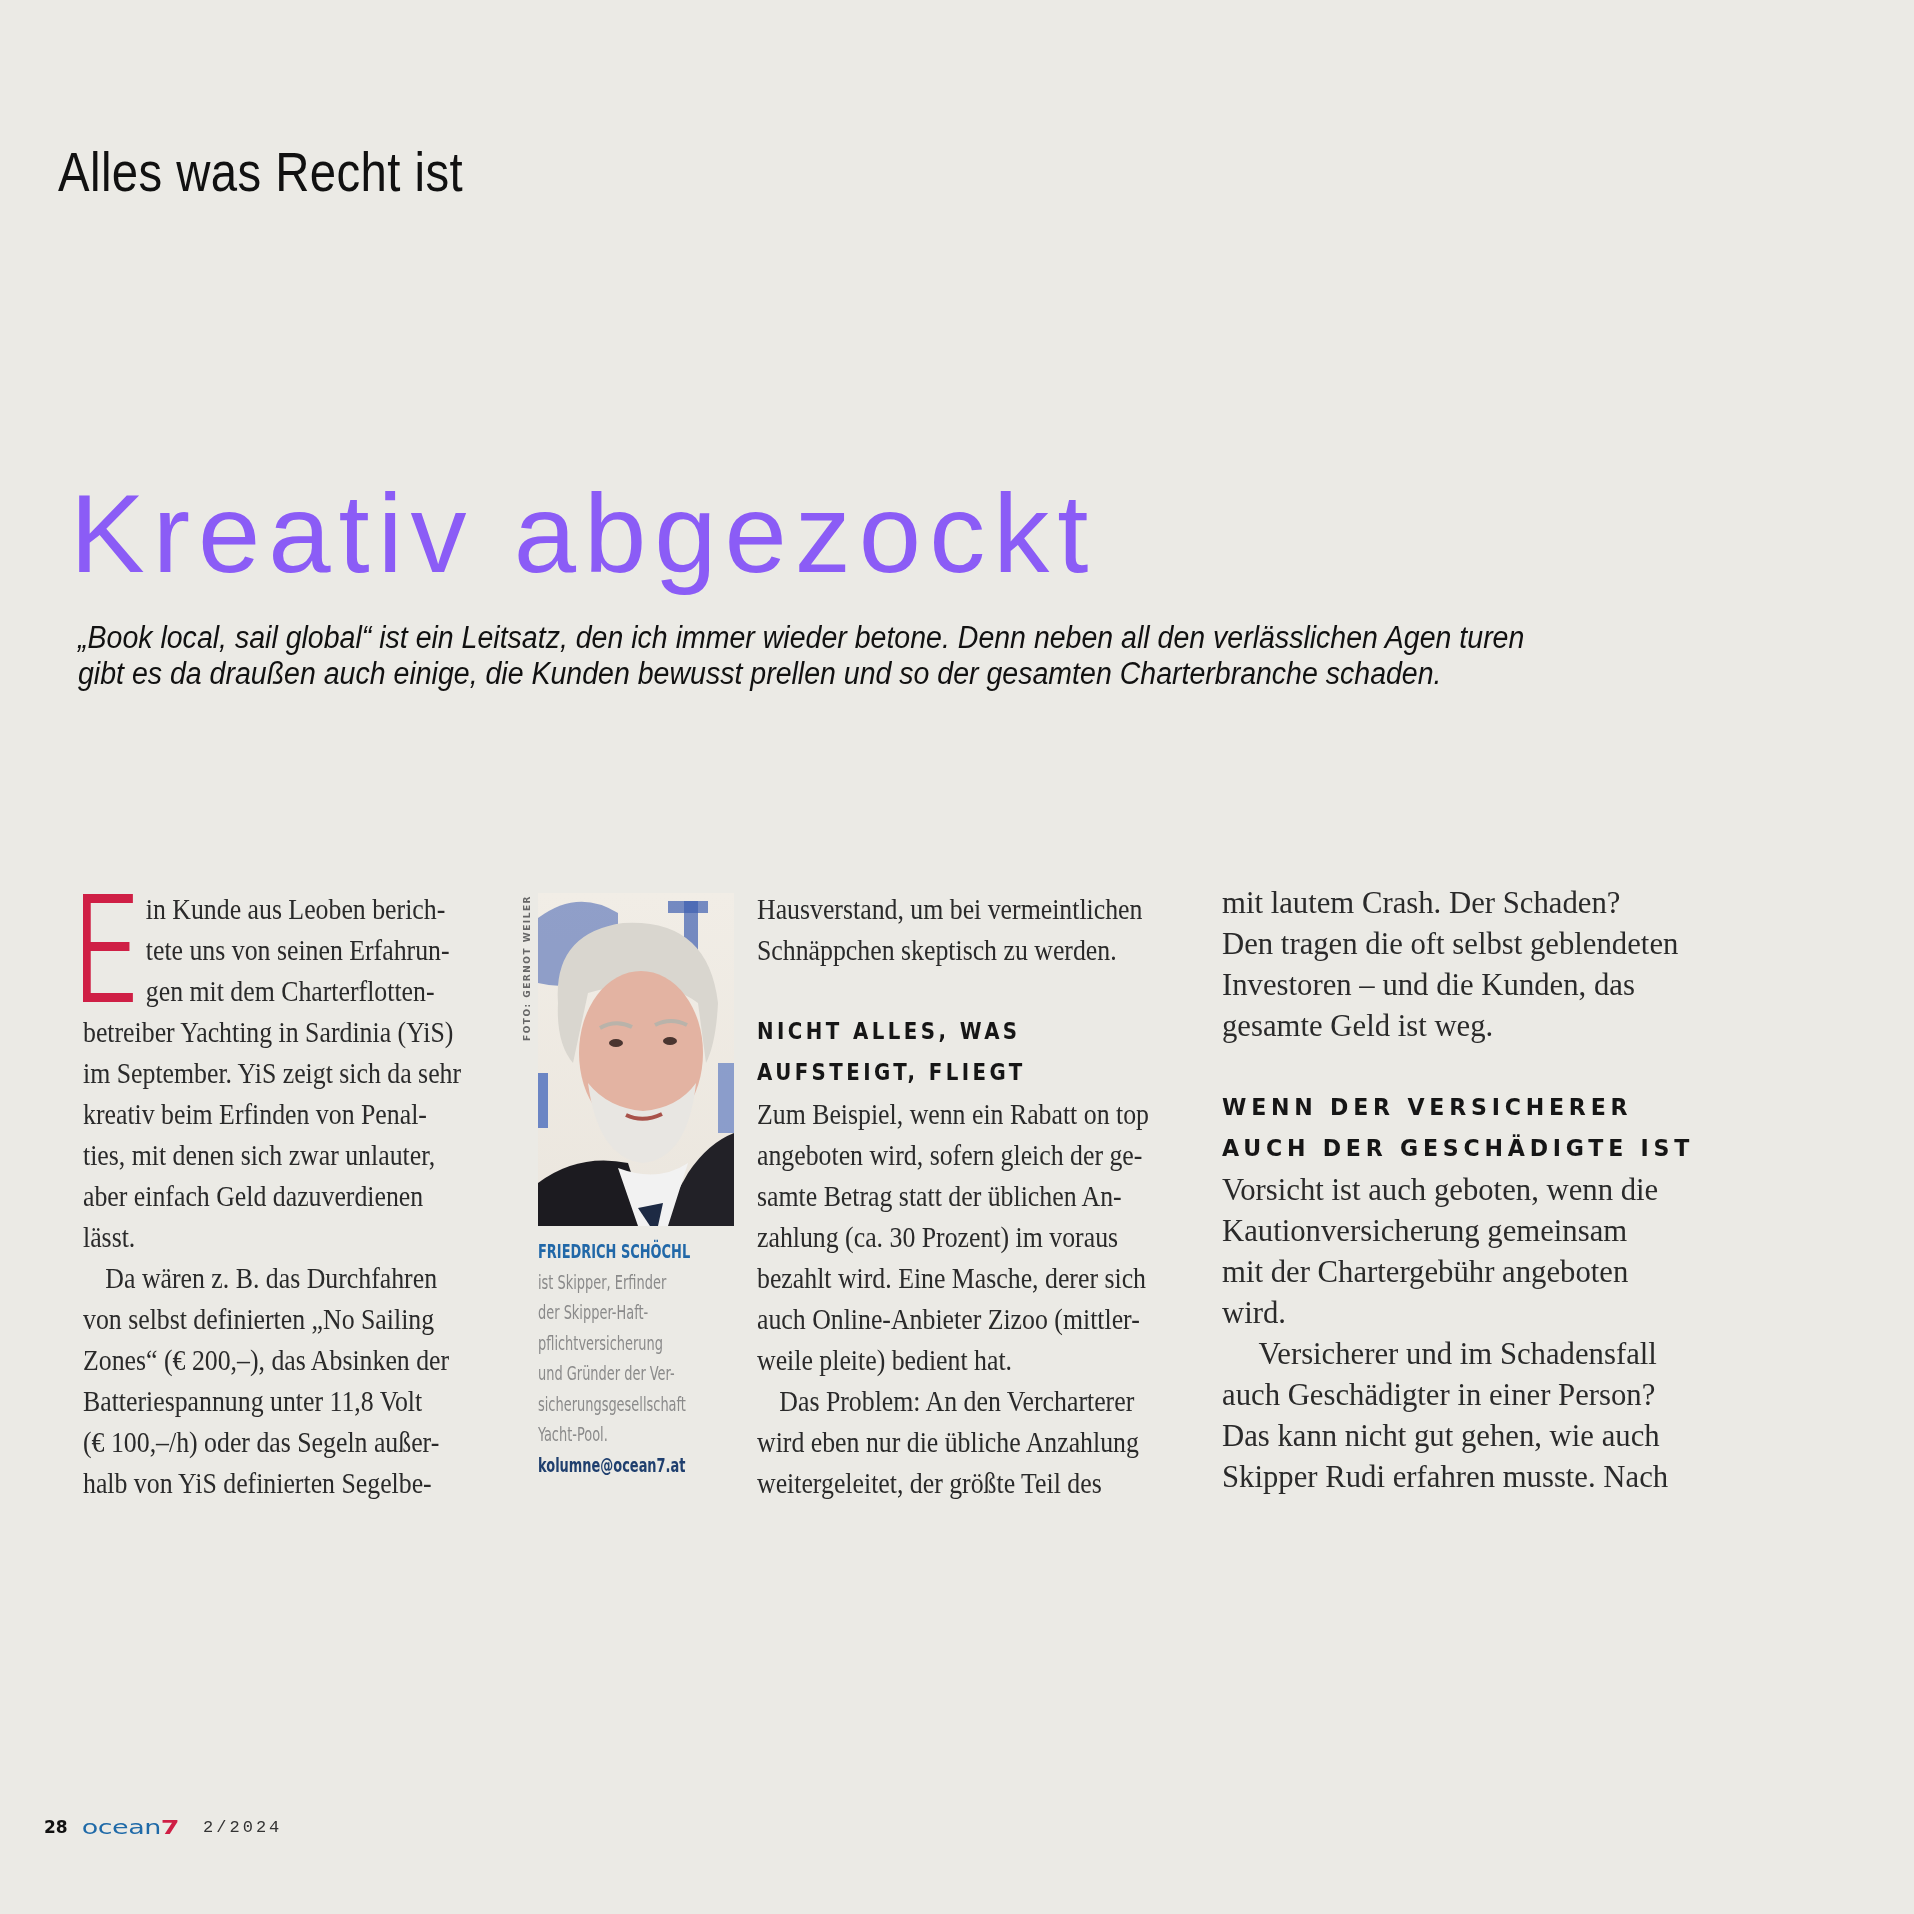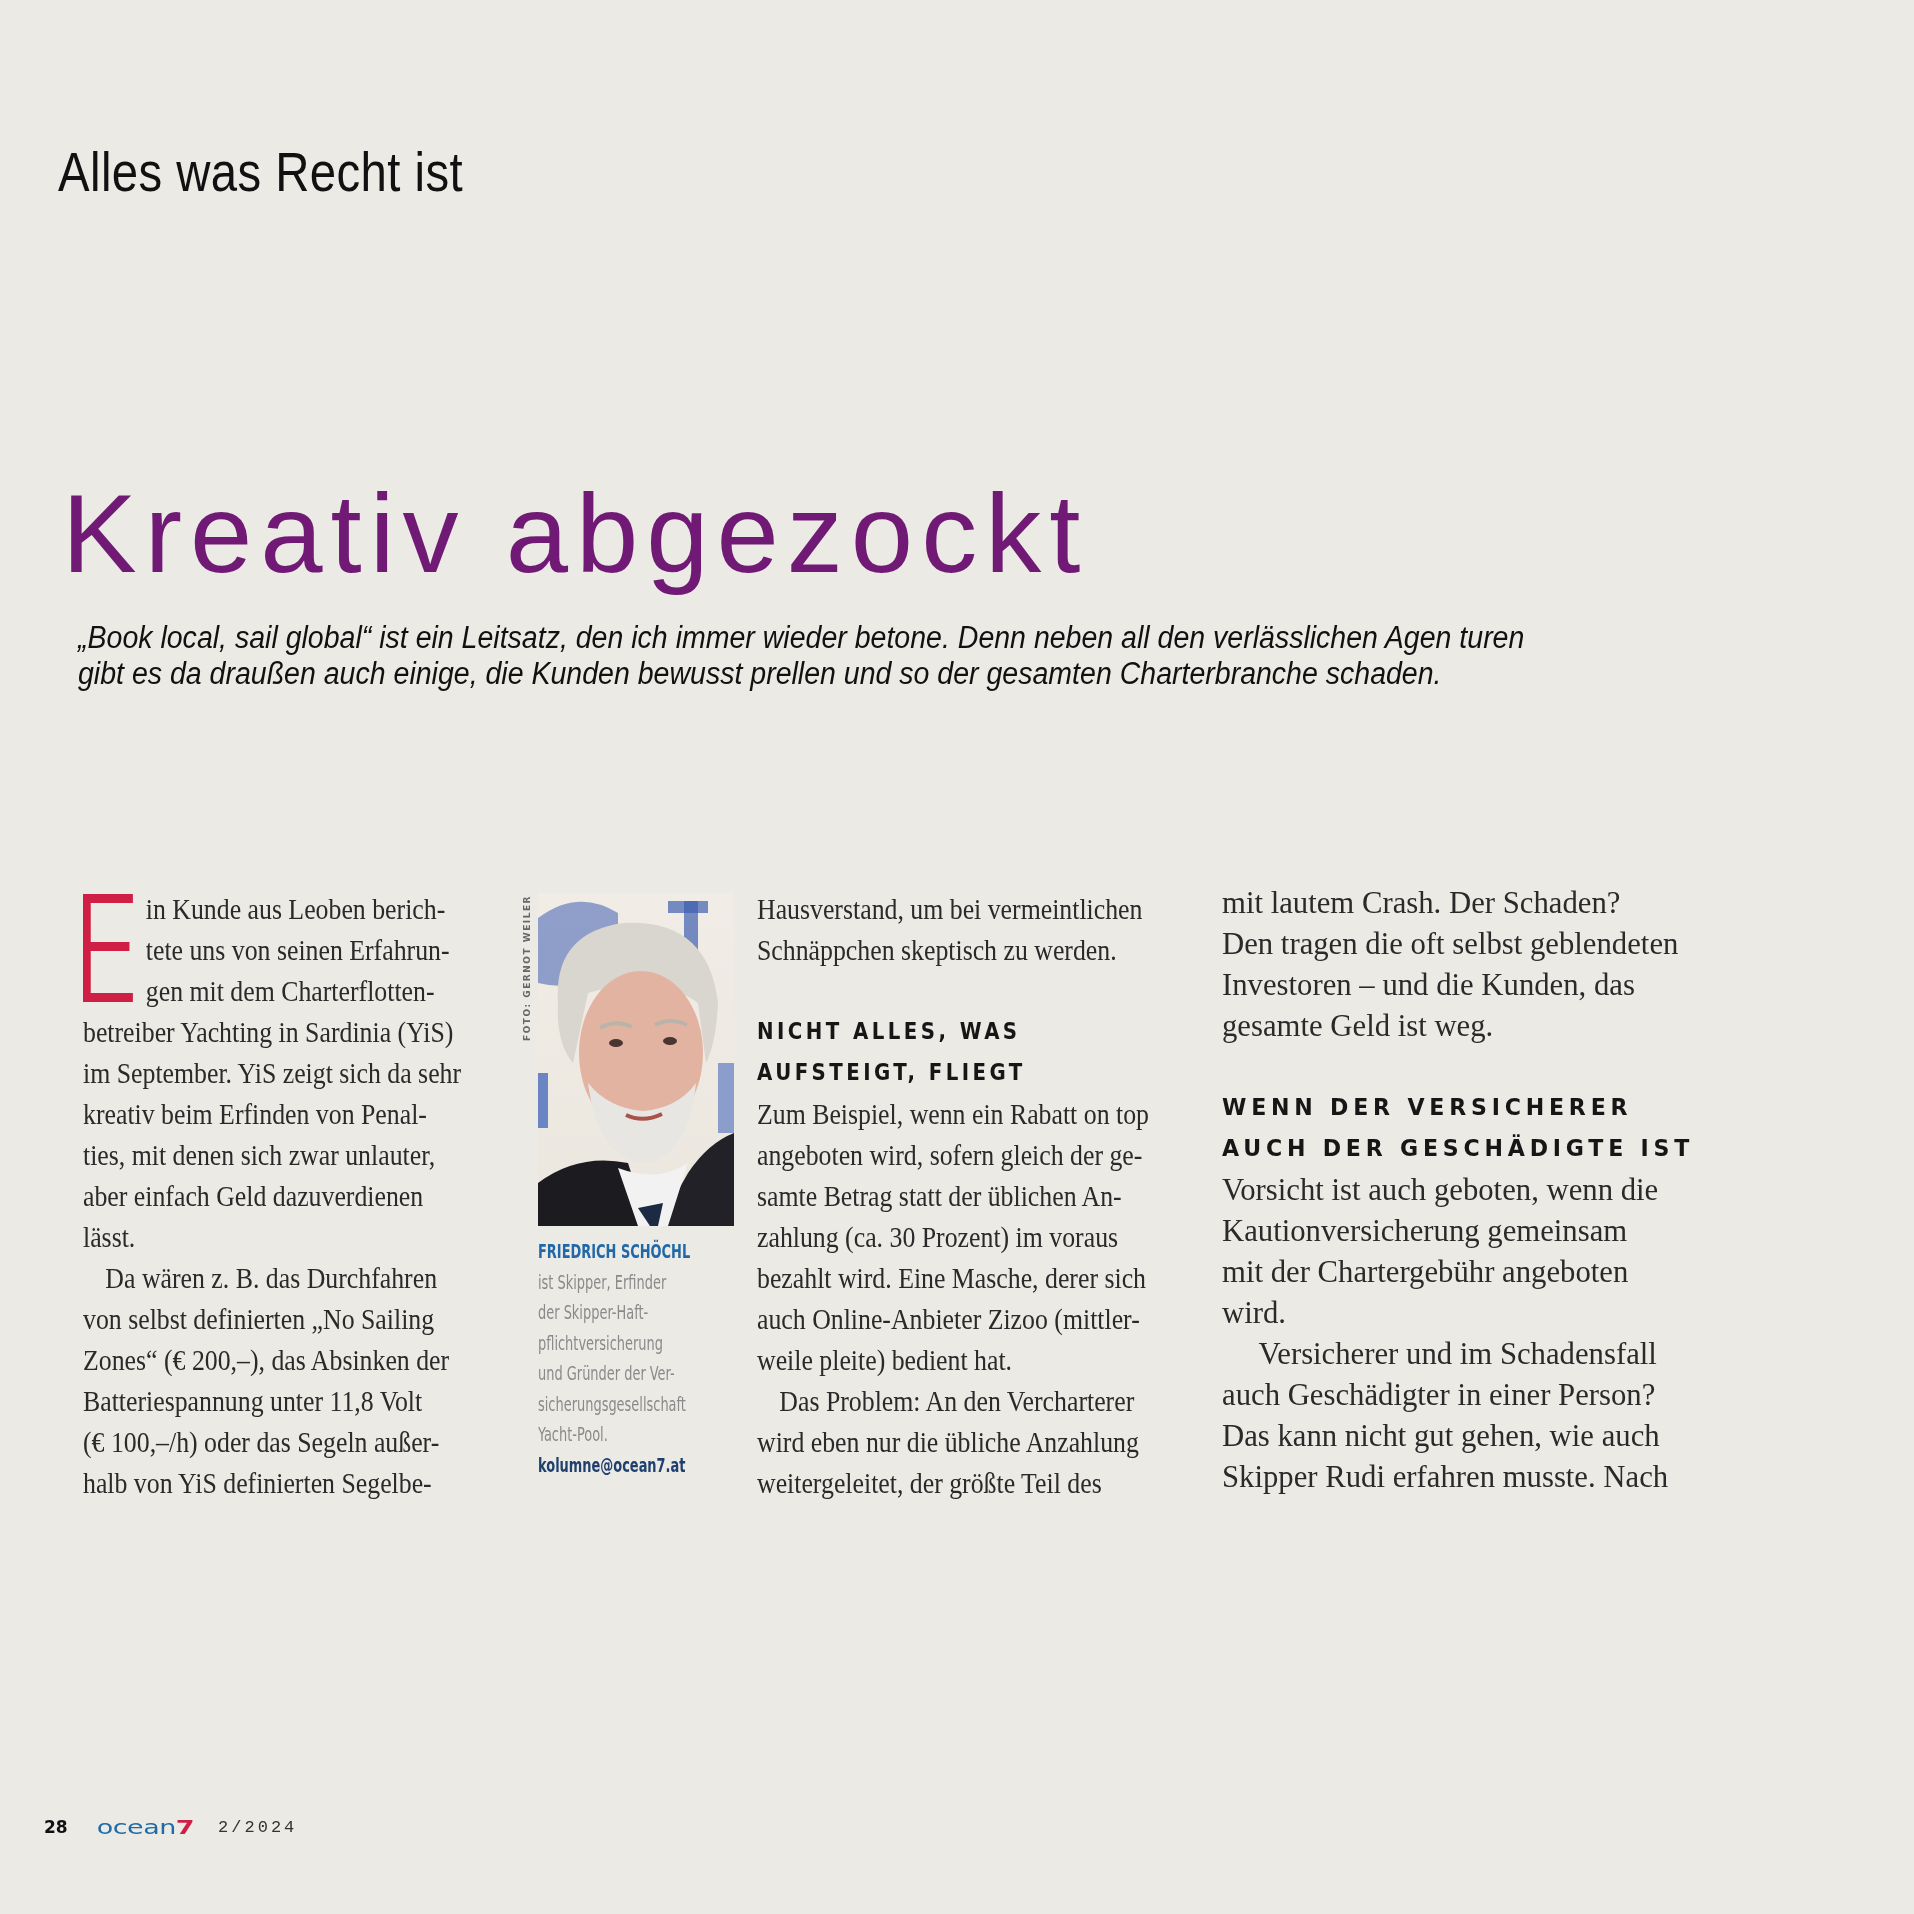--- a/index.html
+++ b/index.html
@@ -10,23 +10,23 @@
     color:#222;
   }
   .section-label {
     position:absolute; left:58px; top:140px;
     font-family:"Liberation Sans", sans-serif;
     font-size:55px; color:#111; letter-spacing:0.5px;
     transform:scaleX(0.86); transform-origin:left top;
     white-space:nowrap;
   }
   .headline {
-    position:absolute; left:62px; top:478px;
+    position:absolute; left:70px; top:478px;
     font-family:"Liberation Sans", sans-serif;
-    font-size:112px; color:#701a75; letter-spacing:8px;
+    font-size:112px; color:#8b5cf6; letter-spacing:8px;
     white-space:nowrap; line-height:1;
   }
   .standfirst {
     position:absolute; left:78px; top:620px; width:1700px;
     font-family:"Liberation Sans", sans-serif; font-style:italic;
     font-size:31px; line-height:36px; color:#111;
     transform:scaleX(0.92); transform-origin:left top;
   }
   .standfirst span { display:block; white-space:nowrap; }
   .col {
@@ -72,21 +72,21 @@
   }
   .caption .line { display:block; white-space:nowrap; }
   .caption .name { color:#2168a8; font-weight:bold; }
   .caption .email { color:#1f3f6e; font-weight:bold; }
   .footer {
     position:absolute; left:44px; top:1812px; height:30px;
     display:flex; align-items:center;
   }
   .page-num {
     font-family:"DejaVu Sans", sans-serif; font-weight:bold;
-    font-size:17px; color:#111; margin-right:29px;
+    font-size:17px; color:#111; margin-right:14px;
   }
   .brand {
     font-family:"DejaVu Sans", sans-serif; font-size:27px; line-height:1;
     color:#1f6aa8; letter-spacing:-0.5px; margin-right:24px;
     transform:scaleY(0.72); display:inline-block;
   }
   .brand .seven { color:#cf1f45; font-weight:bold; }
   .issue {
     font-family:Liberation Mono, monospace; font-size:17px;
     letter-spacing:3px; color:#333;

